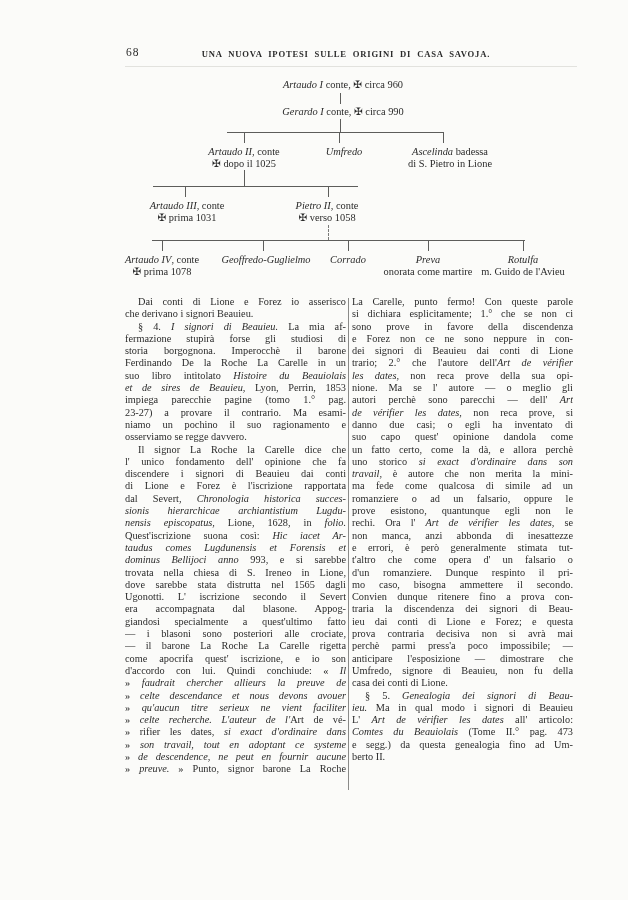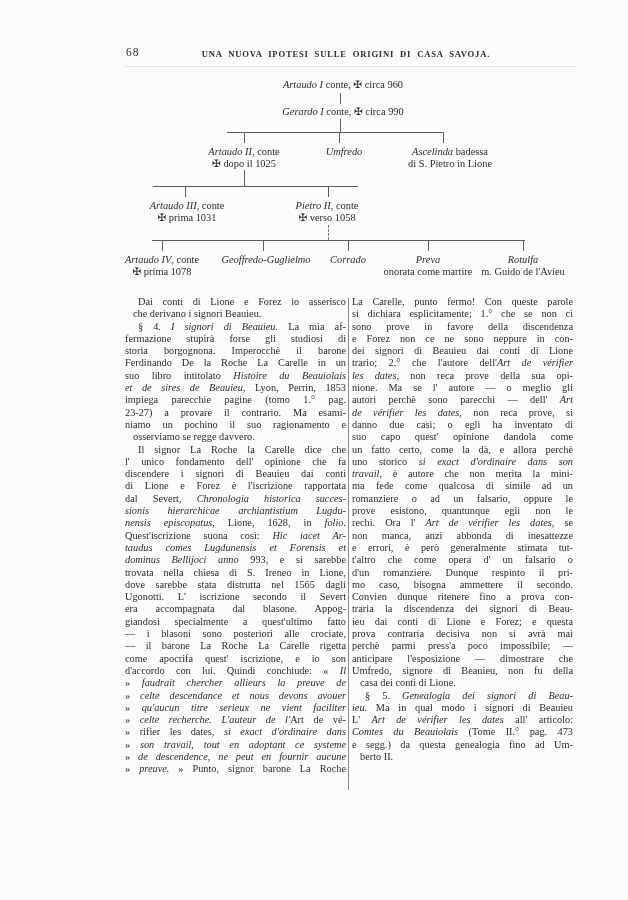--- a/index.html
+++ b/index.html
@@ -32,21 +32,21 @@
     position:absolute;top:296px;width:221px;
     font-size:10.3px;
   }
   #col-left{left:125px;}
   #col-right{left:352px;}
   #column-divider{left:348px;top:298px;width:1px;height:492px;background:#8a8a88;}
   .ln{
     height:12.31px;line-height:12.31px;overflow:hidden;
     text-align:justify;text-align-last:justify;
   }
-  .ln.nj{text-align:left;text-align-last:left;margin-left:8px;}
+  .ln.nj{text-align:left;text-align-last:left;}
   .ln.ind{text-indent:13px;font-family:Liberation Serif, serif;}
 </style>
 </head>
 <body>
 
 <div class="abs" id="page-number">68</div>
 <div class="abs" id="running-title">UNA NUOVA IPOTESI SULLE ORIGINI DI CASA SAVOJA.</div>
 <div class="abs" id="header-rule"></div>
 
 <div class="abs" id="genealogy-tree">

